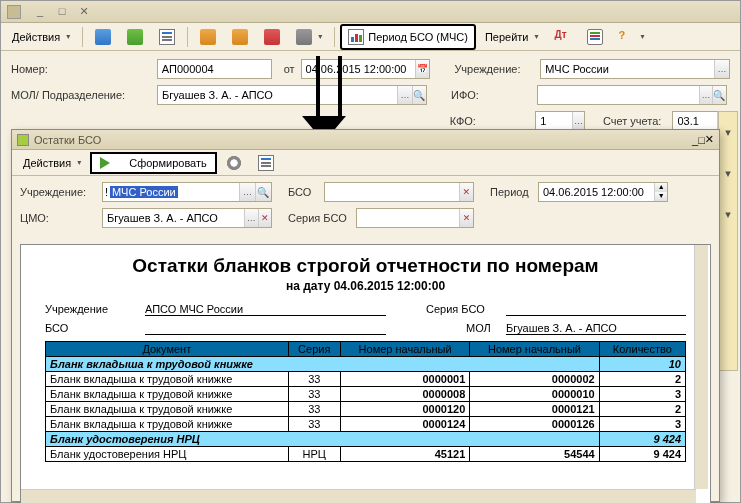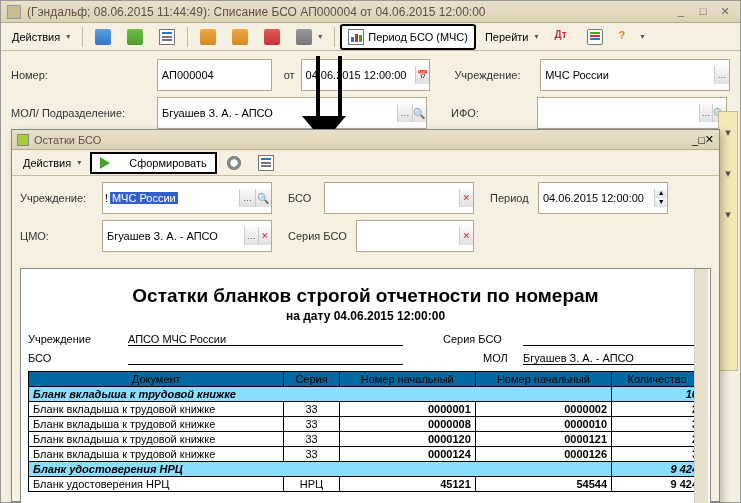--- a/index.html
+++ b/index.html
@@ -30,21 +30,21 @@
   .ic-chart::before { content:""; position:absolute; left:2px; bottom:2px; width:3px; height:5px; background:#3274c8; box-shadow: 4px 0 0 #c83232, 4px -3px 0 #c83232, 8px 0 0 #4a9e2e, 8px -2px 0 #4a9e2e; }
   .ic-sheet { background:#fff; border:1px solid #777; position: relative; }
   .ic-sheet::before { content:""; position:absolute; left:2px; top:2px; right:2px; height:2px; background:#3274c8; box-shadow: 0 4px 0 #777, 0 7px 0 #777; }
   .ic-play { width:0; height:0; border-top:6px solid transparent; border-bottom:6px solid transparent; border-left:10px solid #4a9e2e; background:none; border-radius:0; }
   .ic-gear { background: radial-gradient(circle,#fff 30%,#888 35%,#888 60%,transparent 65%); border-radius:50%; }
 
   
   .form-area { padding: 8px 10px; }
   .form-row { display: flex; align-items: center; margin-bottom: 6px; gap: 6px; }
   .lbl { color: #333; }
-  .fld { display: flex; align-items: center; background: #fff; border: 1px solid #b0a888; height: 32px; }
+  .fld { display: flex; align-items: center; background: #fff; border: 1px solid #b0a888; height: 20px; }
   .fld input { border: 0; outline: 0; height: 18px; padding: 0 4px; background: transparent; width: 100%; }
   .fld-btn { width: 16px; height: 18px; border-left: 1px solid #ccc; background: linear-gradient(#fafafa,#e0e0e0); color: #555; display:flex; align-items:center; justify-content:center; font-size:9px; cursor:pointer; }
   .dots::before { content:"…"; }
   .mag::before { content:"🔍"; font-size:10px; }
   .x::before { content:"✕"; color:#c03030; }
   .cal::before { content:"📅"; font-size:9px; }
   .spin { width: 14px; display:flex; flex-direction:column; }
   .spin span { height: 9px; font-size:7px; line-height:7px; text-align:center; border-left:1px solid #ccc; background:linear-gradient(#fafafa,#e0e0e0); cursor:pointer; }
 
   
@@ -58,21 +58,21 @@
   .inner-titlebar .tt-icon { width:12px; height:12px; background:#a8cc40; border:1px solid #888; margin-right:5px; }
   .inner-titlebar .tt-text { flex:1; color:#5a5340; }
   .inner-toolbar { height:26px; border-bottom:1px solid #c4bb9c; display:flex; align-items:center; padding:0 4px; gap:2px; }
   .inner-toolbar .sform { border:2px solid #000; padding:3px 8px; background:#fff; display:flex; align-items:center; gap:19px; cursor:pointer; }
 
   .inner-form { padding: 6px 8px; }
   .selected-text { background:#3060c8; color:#fff; padding: 0 2px; }
 
   
   .report-wrap { margin: 4px 8px 0; background:#fff; border:1px solid #888; height: 260px; overflow:auto; }
-  .report-inner { padding: 6px 7px 20px; margin-top: 6px; }
+  .report-inner { padding: 6px 24px 20px; }
   .rpt-title { text-align:center; font-size:19px; font-weight:bold; color:#000; margin: 4px 0 2px; }
   .rpt-sub { text-align:center; font-size:12px; font-weight:bold; margin-bottom: 10px; }
   .rpt-meta { display:flex; flex-wrap:wrap; margin-bottom: 6px; font-size:12px; }
   .rpt-meta .ml { width:100px; }
   .rpt-meta .mv { border-bottom:1px solid #000; min-width:180px; }
   table.rpt { width:100%; border-collapse:collapse; }
   table.rpt th, table.rpt td { border:1px solid #000; padding:1px 4px; font-size:11px; }
   table.rpt th { background:#0369a1; font-weight:normal; text-align:center; }
   .grp-row td { background:#8adfff; font-weight:bold; font-style:italic; }
   .grp-row .total { text-align:right; font-style:italic; }
@@ -82,21 +82,20 @@
   .sbh { position:absolute; left:0; right:14px; bottom:0; height:14px; background:#e8e0c8; border-top:1px solid #ccc; }
   .side-strip { position:absolute; right:2px; top:110px; width:20px; background:#f5e8b8; border:1px solid #c4bb9c; }
   .side-strip .drop { padding: 14px 4px; text-align:center; color:#555; cursor:pointer; }
 </style>
 </head>
 <body>
 
 <div class="main-window">
   <div class="main-titlebar">
     <span class="title-icon"></span>
-    <span class="title-text">(Гэндальф; 08.06.2015 11:44:49): Списание БСО АП000004 от 04.06.2015 12:00:00</span>
     <span class="win-btn">_</span>
     <span class="win-btn">□</span>
     <span class="win-btn">✕</span>
   </div>
 
   <div class="main-toolbar">
     <div class="tb-btn tb-drop">
         <span>Действия</span>
       </div>
     <div class="tb-sep"></div>

